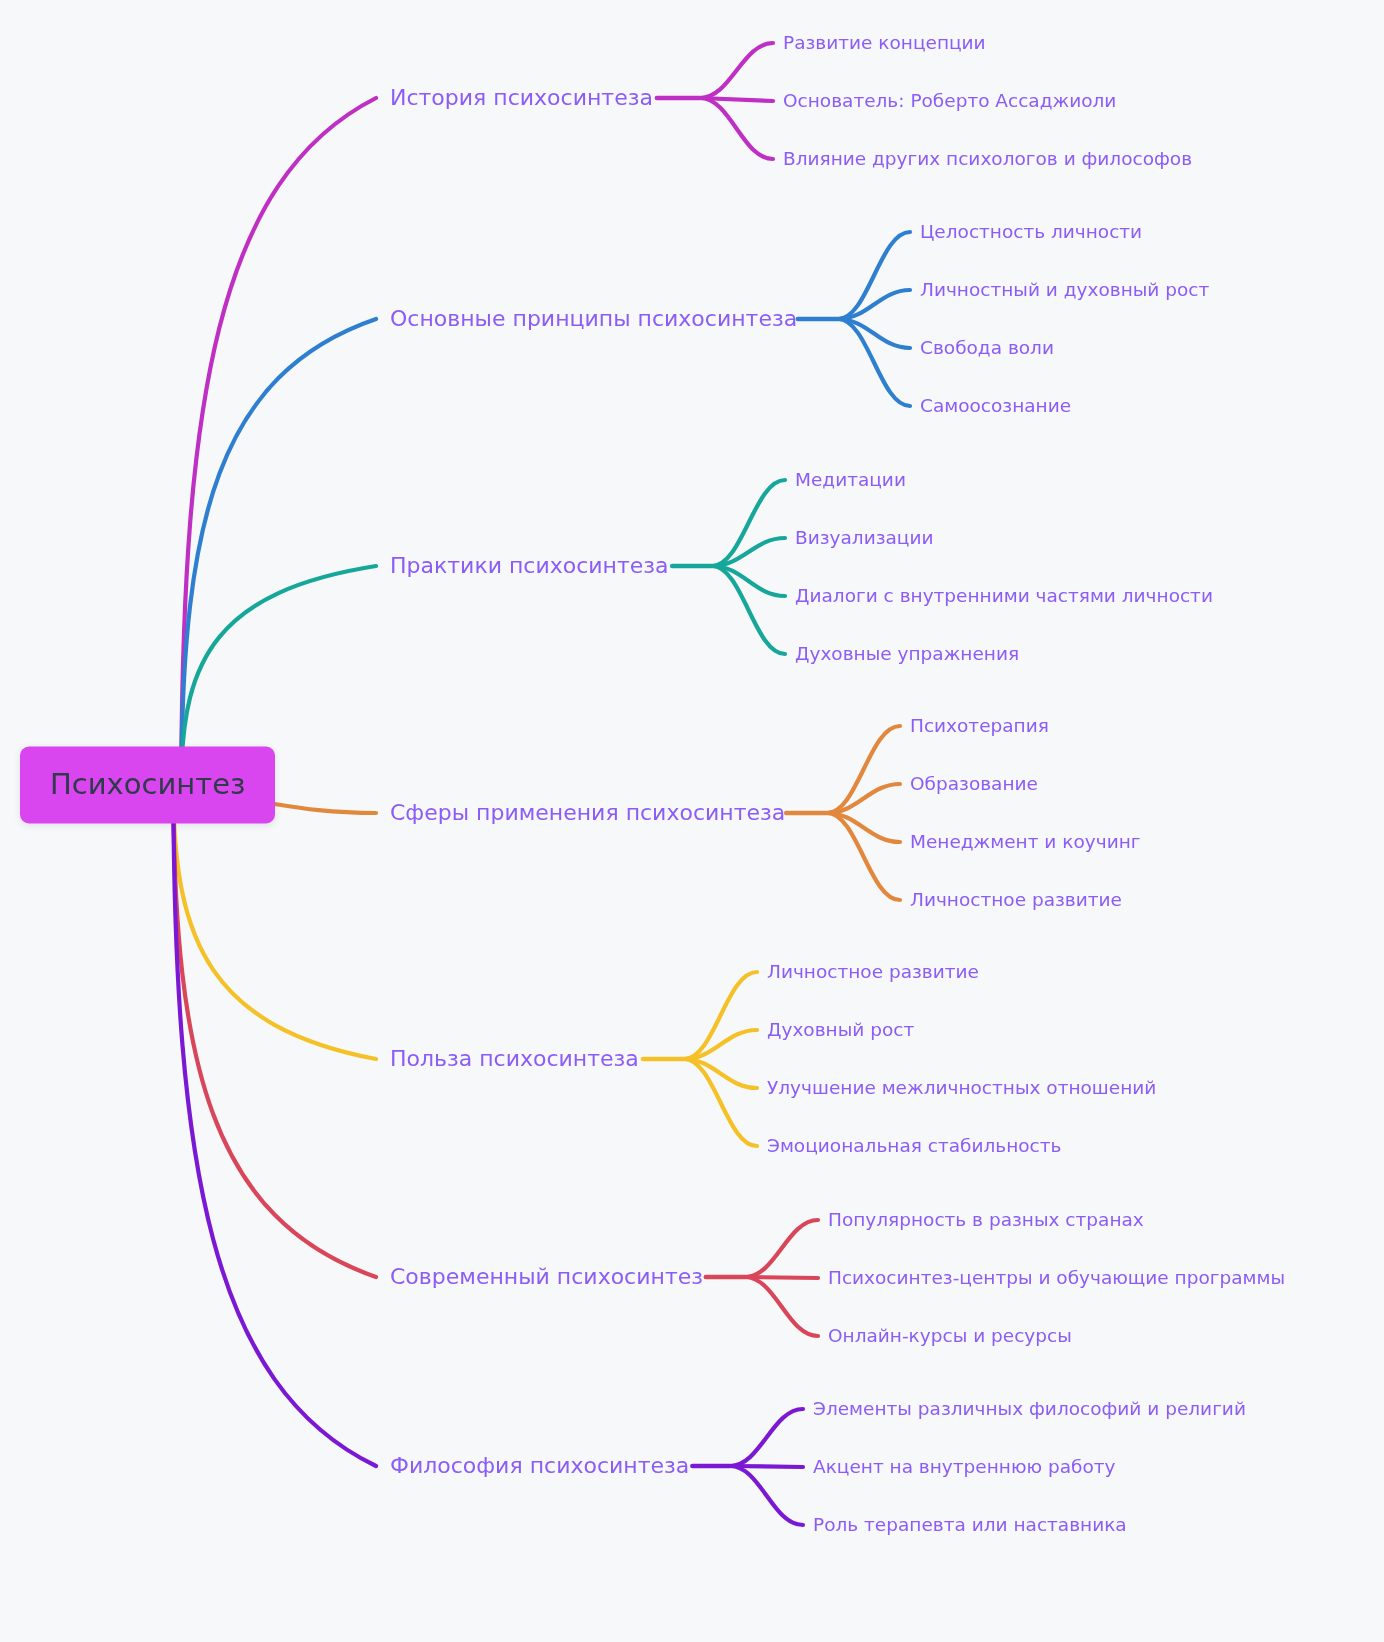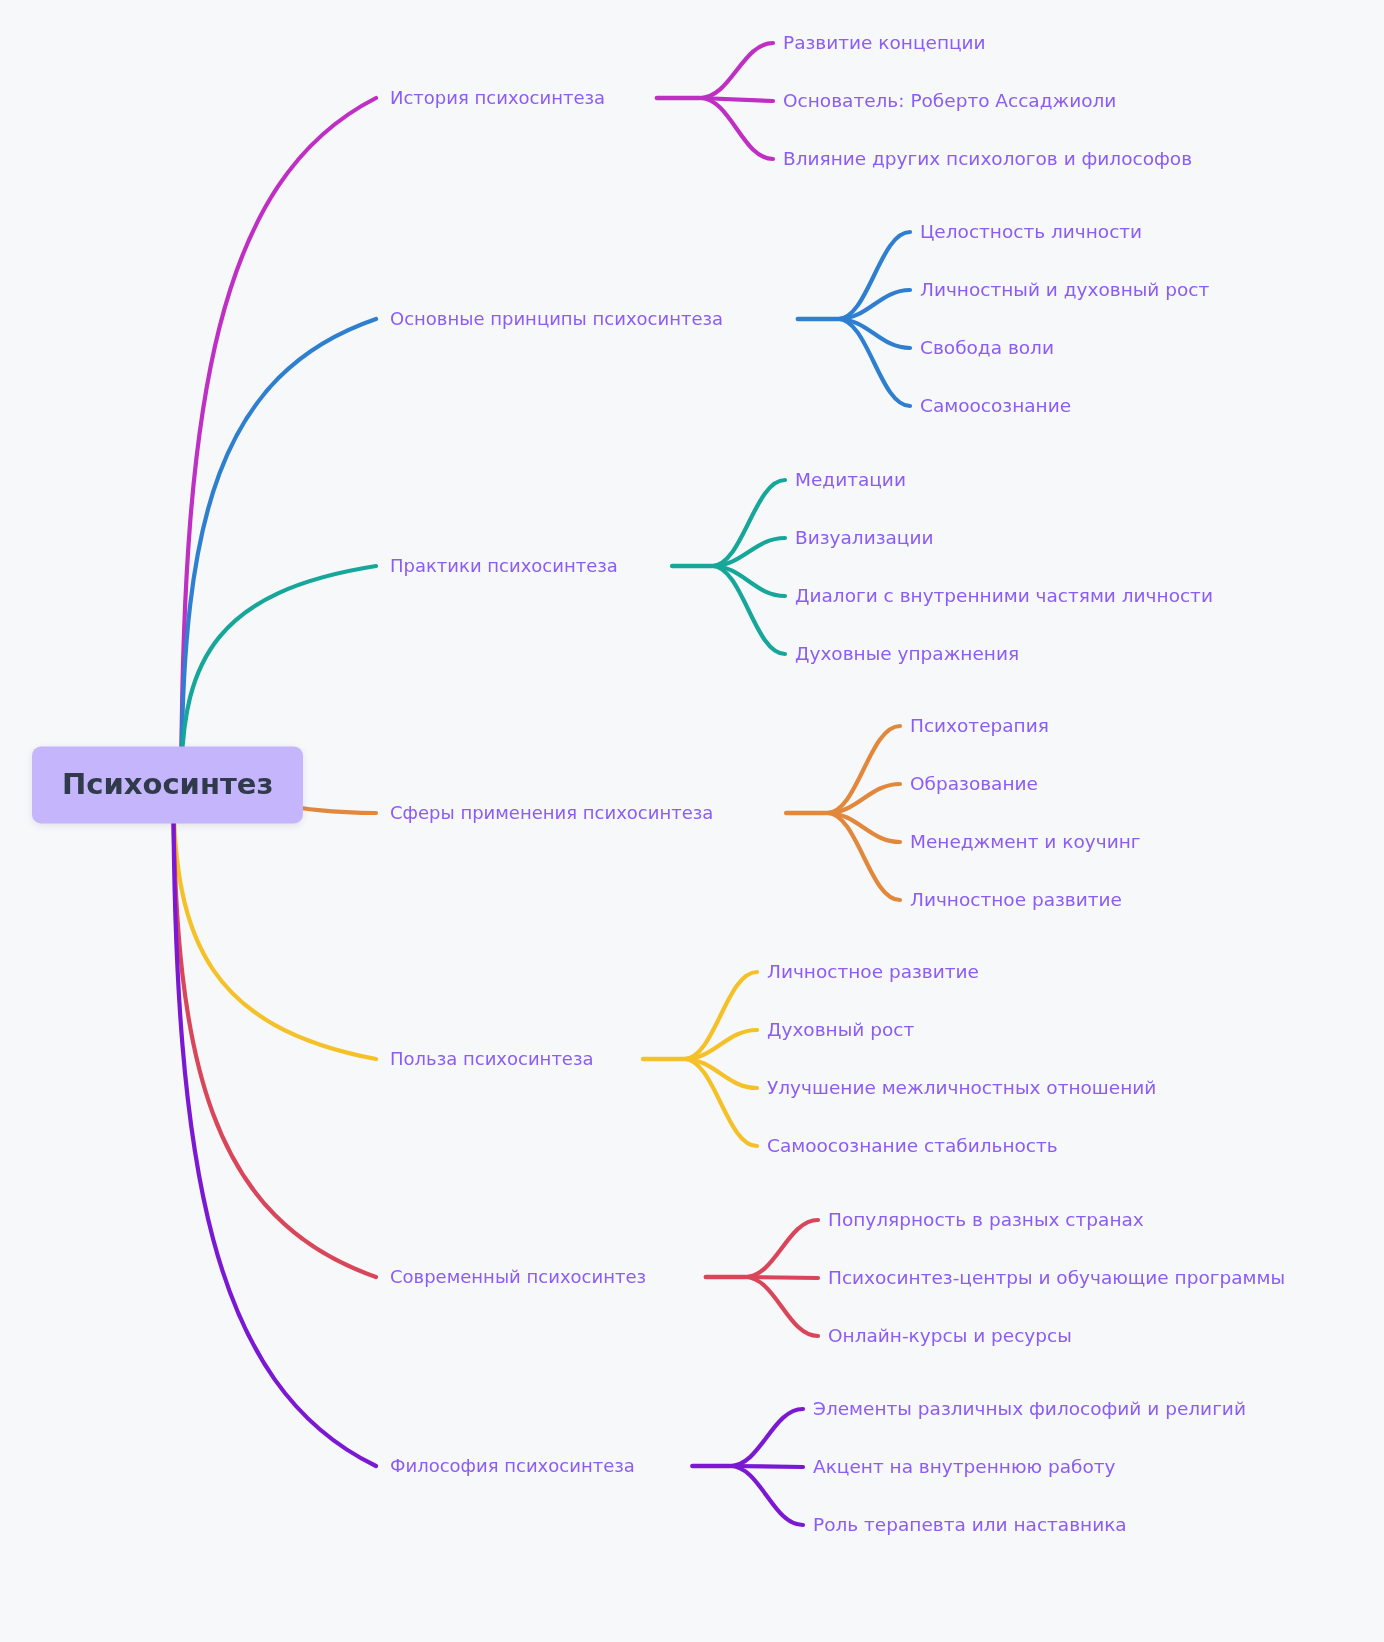--- a/index.html
+++ b/index.html
@@ -37,21 +37,21 @@
     background: #ffffff;
     border-radius: 9px;
     box-shadow: 0 2px 7px rgba(40,50,70,0.10);
     padding: 23px 30px 25px 30px;
     font-size: 29px;
     color: #2f3a4a;
     white-space: nowrap;
     line-height: 1;
   }
   .branch-node {
-    font-size: 18px;
+    font-size: 22px;
   }
   .leaf-node {
     font-size: 18.5px;
   }
 </style>
 </head>
 <body>
 
 <div id="mindmap">
   <svg id="edges" viewBox="0 0 1384 1642" width="1384" height="1642" xmlns="http://www.w3.org/2000/svg">
@@ -88,21 +88,21 @@
       <path d="M 705.828125 1277 L 745 1277" fill="none" stroke="#d9465a" stroke-width="4.6" stroke-linecap="round"></path>
       <path d="M 745 1277 C 775.66 1277, 787.34 1220, 818 1220" fill="none" stroke="#d9465a" stroke-width="4.2" stroke-linecap="round"></path>
       <path d="M 745 1277 L 818 1278" fill="none" stroke="#d9465a" stroke-width="4.2" stroke-linecap="round"></path>
       <path d="M 745 1277 C 775.66 1277, 787.34 1336, 818 1336" fill="none" stroke="#d9465a" stroke-width="4.2" stroke-linecap="round"></path>
       <path d="M 173.25312499999998 795 C 175.25312499999998 1164.05, 209.7475625 1385.48, 376 1466" fill="none" stroke="#7b18d4" stroke-width="4.2" stroke-linecap="round"></path>
       <path d="M 692.421875 1466 L 730 1466" fill="none" stroke="#7b18d4" stroke-width="4.6" stroke-linecap="round"></path>
       <path d="M 730 1466 C 760.66 1466, 772.34 1409, 803 1409" fill="none" stroke="#7b18d4" stroke-width="4.2" stroke-linecap="round"></path>
       <path d="M 730 1466 L 803 1467" fill="none" stroke="#7b18d4" stroke-width="4.2" stroke-linecap="round"></path>
       <path d="M 730 1466 C 760.66 1466, 772.34 1525, 803 1525" fill="none" stroke="#7b18d4" stroke-width="4.2" stroke-linecap="round"></path>
     </svg>
-  <div class="root-node" style="left: 32px; top: 785px; background: #c4b5fd; color: rgb(47, 58, 74); font-weight: bold;">
+  <div class="root-node" style="left: 20px; top: 785px; background: #d946ef; color: rgb(47, 58, 74);">
     <span>Психосинтез</span>
   </div>
 <div class="node branch-node" style="left: 390px; top: 98px;"><span>История психосинтеза</span></div>
     <div class="node leaf-node" style="left: 783px; top: 43px;"><span>Развитие концепции</span></div>
     <div class="node leaf-node" style="left: 783px; top: 101px;"><span>Основатель: Роберто Ассаджиоли</span></div>
     <div class="node leaf-node" style="left: 783px; top: 159px;"><span>Влияние других психологов и философов</span></div>
     <div class="node branch-node" style="left: 390px; top: 319px;"><span>Основные принципы психосинтеза</span></div>
     <div class="node leaf-node" style="left: 920px; top: 232px;"><span>Целостность личности</span></div>
     <div class="node leaf-node" style="left: 920px; top: 290px;"><span>Личностный и духовный рост</span></div>
     <div class="node leaf-node" style="left: 920px; top: 348px;"><span>Свобода воли</span></div>
@@ -114,21 +114,21 @@
     <div class="node leaf-node" style="left: 795px; top: 654px;"><span>Духовные упражнения</span></div>
     <div class="node branch-node" style="left: 390px; top: 813px;"><span>Сферы применения психосинтеза</span></div>
     <div class="node leaf-node" style="left: 910px; top: 726px;"><span>Психотерапия</span></div>
     <div class="node leaf-node" style="left: 910px; top: 784px;"><span>Образование</span></div>
     <div class="node leaf-node" style="left: 910px; top: 842px;"><span>Менеджмент и коучинг</span></div>
     <div class="node leaf-node" style="left: 910px; top: 900px;"><span>Личностное развитие</span></div>
     <div class="node branch-node" style="left: 390px; top: 1059px;"><span>Польза психосинтеза</span></div>
     <div class="node leaf-node" style="left: 767px; top: 972px;"><span>Личностное развитие</span></div>
     <div class="node leaf-node" style="left: 767px; top: 1030px;"><span>Духовный рост</span></div>
     <div class="node leaf-node" style="left: 767px; top: 1088px;"><span>Улучшение межличностных отношений</span></div>
-    <div class="node leaf-node" style="left: 767px; top: 1146px;"><span>Самоосознание стабильность</span></div>
+    <div class="node leaf-node" style="left: 767px; top: 1146px;"><span>Эмоциональная стабильность</span></div>
     <div class="node branch-node" style="left: 390px; top: 1277px;"><span>Современный психосинтез</span></div>
     <div class="node leaf-node" style="left: 828px; top: 1220px;"><span>Популярность в разных странах</span></div>
     <div class="node leaf-node" style="left: 828px; top: 1278px;"><span>Психосинтез-центры и обучающие программы</span></div>
     <div class="node leaf-node" style="left: 828px; top: 1336px;"><span>Онлайн-курсы и ресурсы</span></div>
     <div class="node branch-node" style="left: 390px; top: 1466px; text-align: center;"><span>Философия психосинтеза</span></div>
     <div class="node leaf-node" style="left: 813px; top: 1409px;"><span>Элементы различных философий и религий</span></div>
     <div class="node leaf-node" style="left: 813px; top: 1467px;"><span>Акцент на внутреннюю работу</span></div>
     <div class="node leaf-node" style="left: 813px; top: 1525px;"><span>Роль терапевта или наставника</span></div>
   </div>
 

